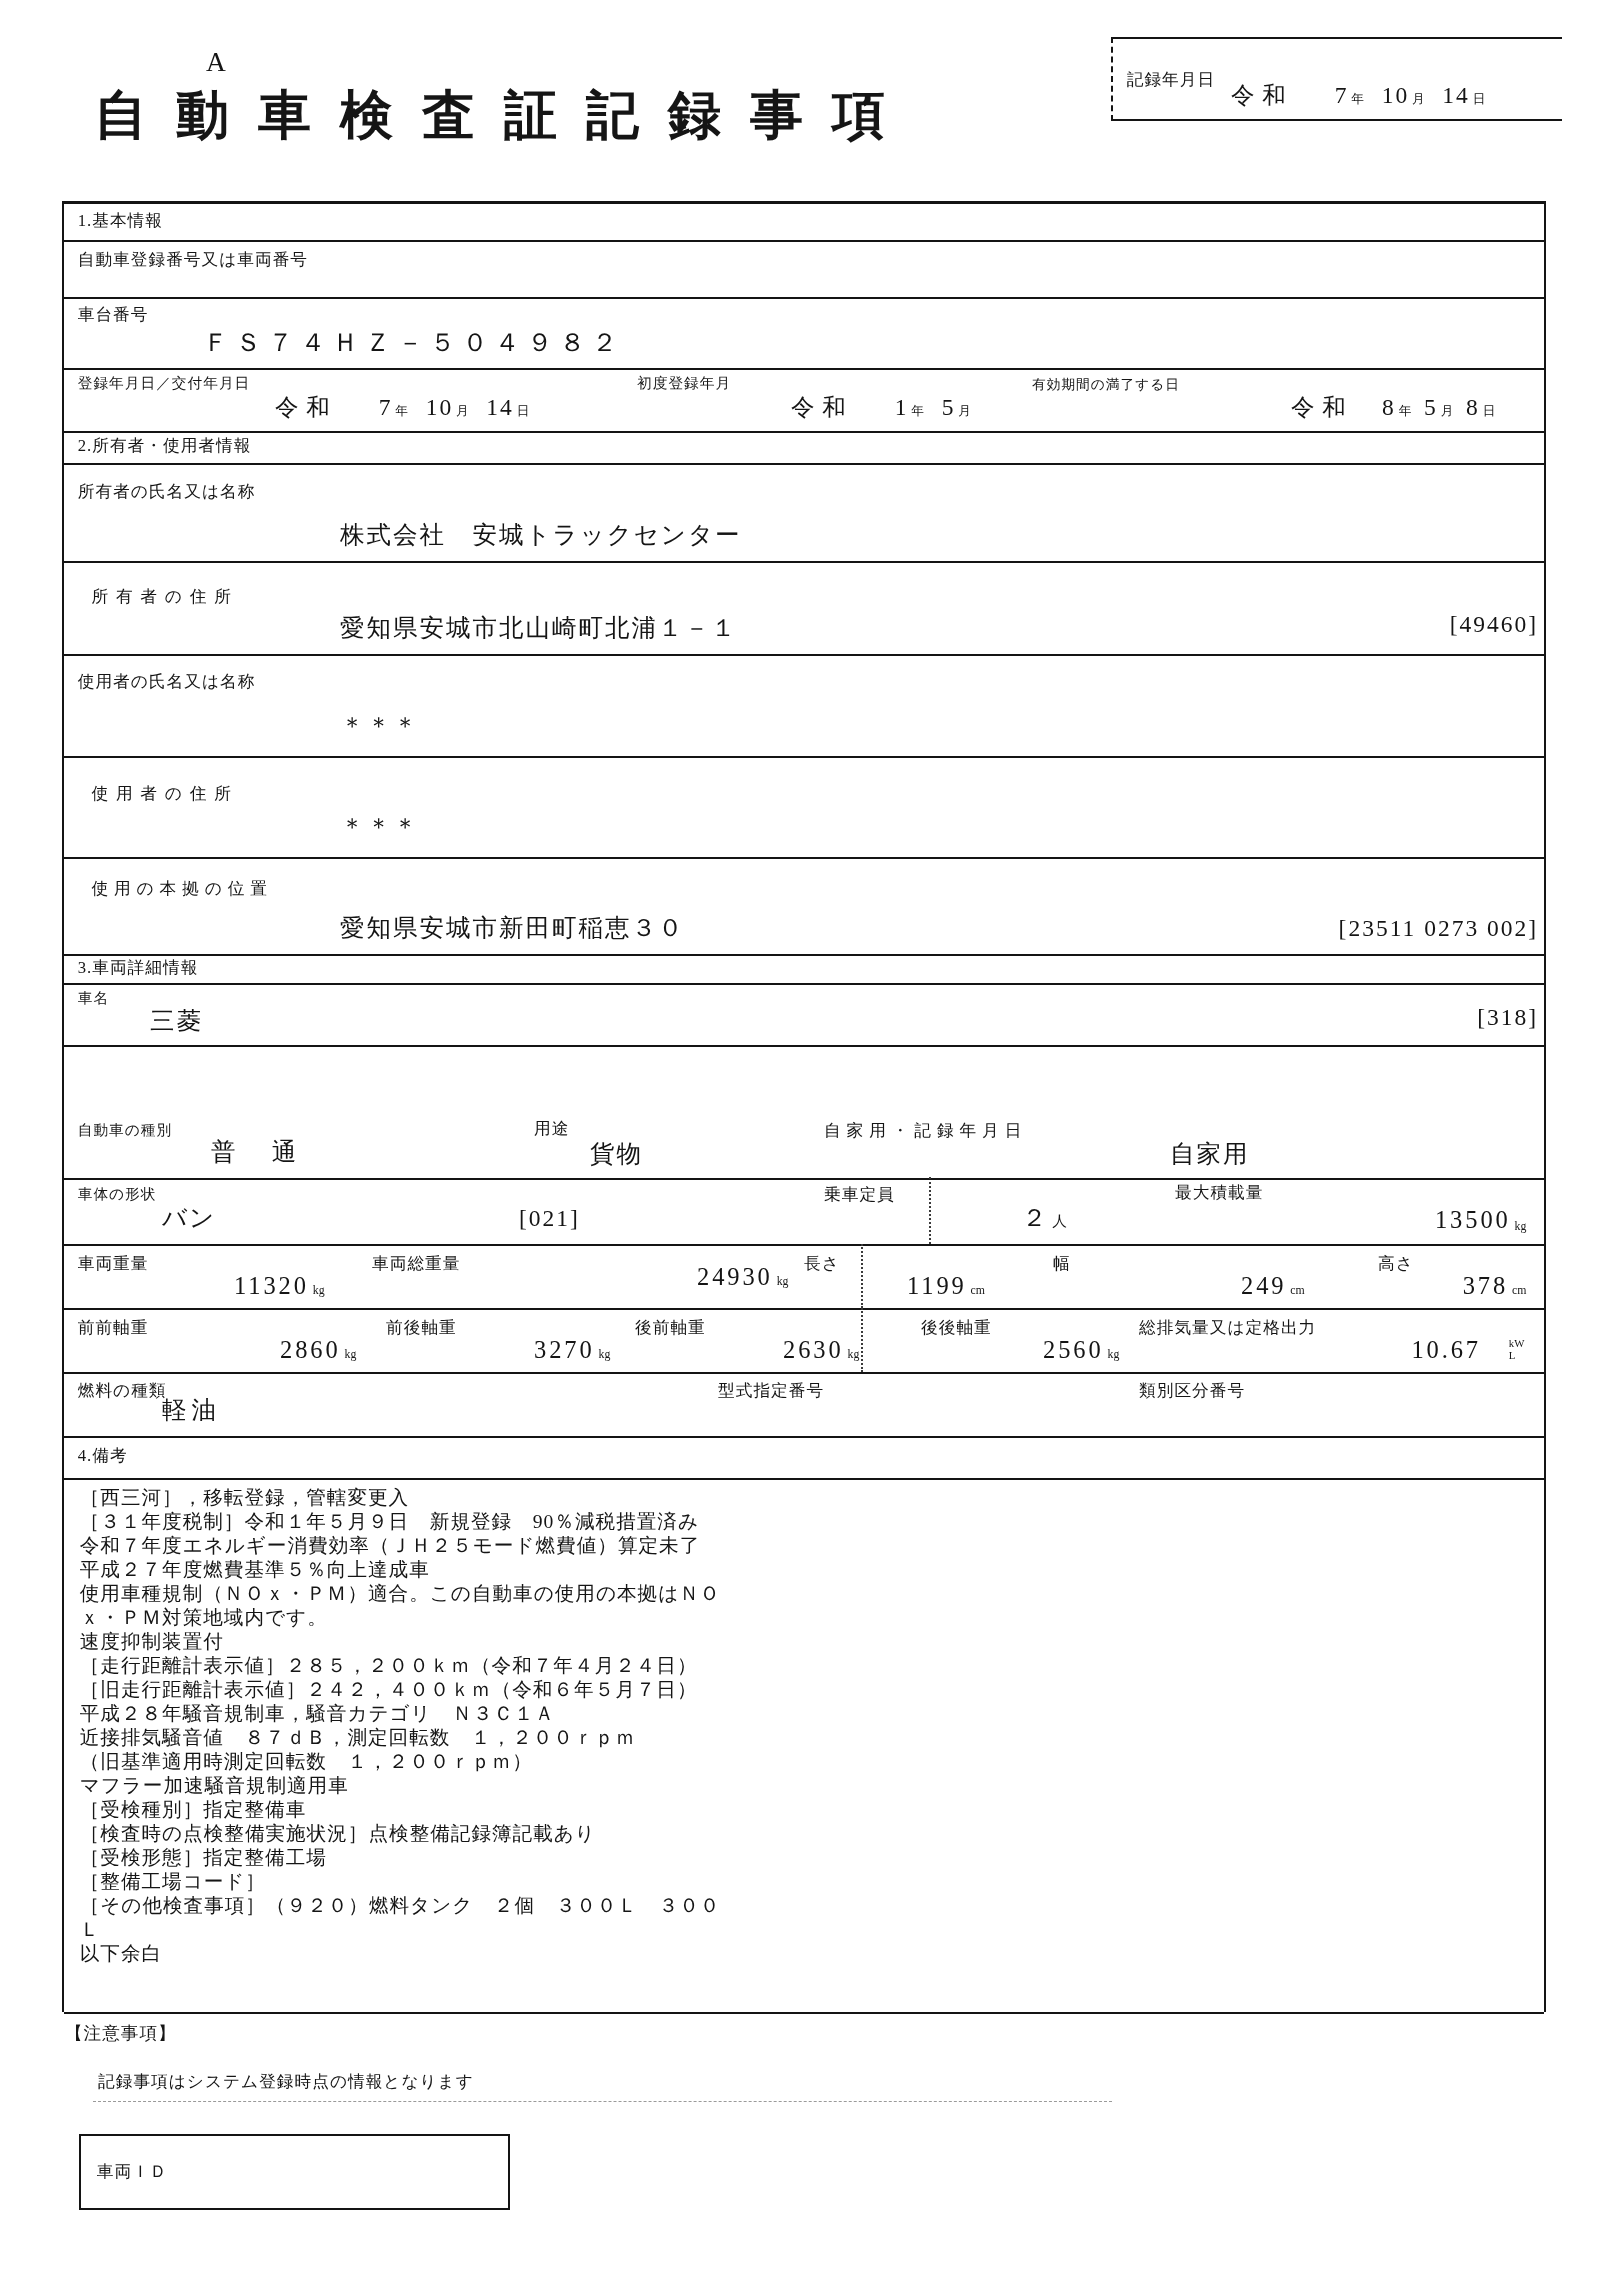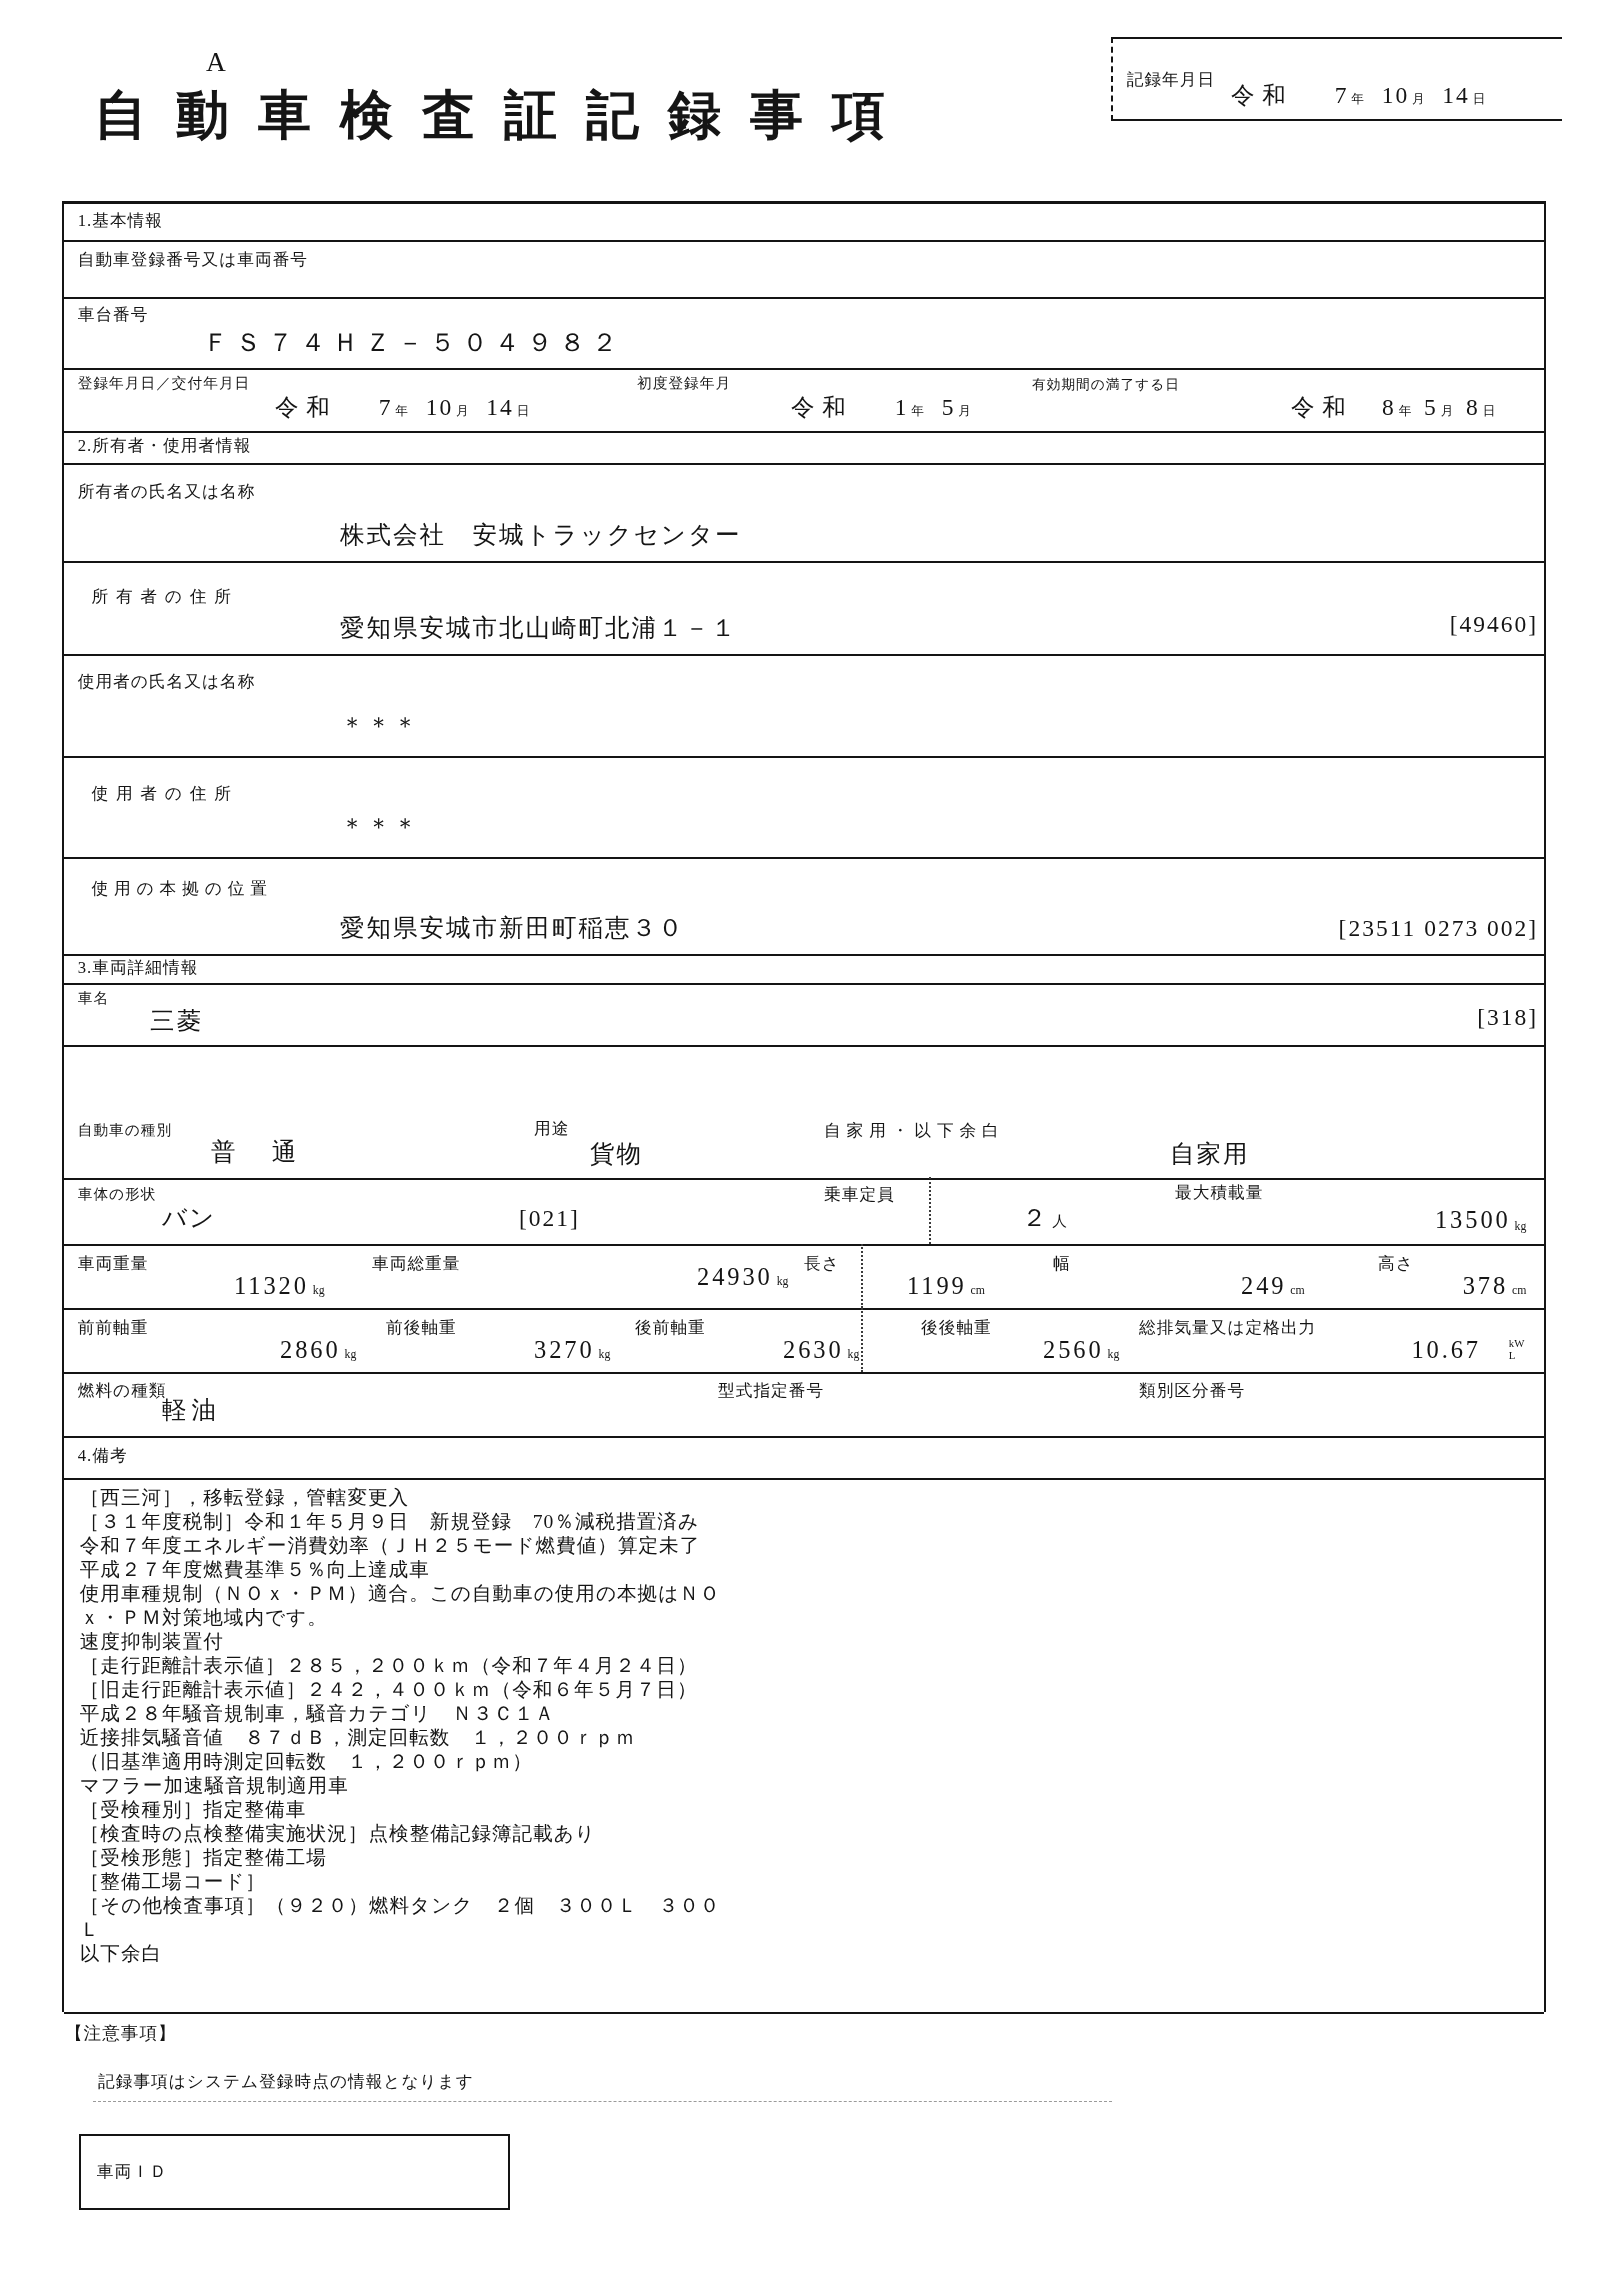--- a/index.html
+++ b/index.html
@@ -167,21 +167,21 @@
       <span class="val" style="left:86px;bottom:7.8px;">三菱</span>
       <span class="code" style="right:5.9px;bottom:13.7px;">[318]</span>
     </div>
 
 
     <div class="trow" style="top:909px;height:65px;">
       <span class="lbl-sm" style="left:13.7px;top:7.8px;">自動車の種別</span>
       <span class="val" style="left:147px;bottom:9.8px;letter-spacing:5.9px;">普　通</span>
       <span class="lbl" style="left:470px;top:3.9px;">用途</span>
       <span class="val" style="left:526px;bottom:7.8px;">貨物</span>
-      <span class="lbl sp6" style="left:760px;top:5.9px;">自家用・以下余白</span>
+      <span class="lbl sp6" style="left:760px;top:5.9px;">自家用・記録年月日</span>
       <span class="val" style="left:1106px;bottom:7.8px;">自家用</span>
     </div>
 
     <div class="trow" style="top:973px;height:67px;">
       <span class="lbl-sm" style="left:13.7px;top:7.8px;">車体の形状</span>
       <span class="val" style="left:98px;bottom:9.8px;">バン</span>
       <span class="code" style="left:455px;bottom:11.8px;">[021]</span>
       <span class="lbl" style="left:760px;top:5.9px;">乗車定員</span>
       <span class="vsep" style="left:865px;"></span>
       <span class="meas" style="left:958px;bottom:9.8px;">
@@ -265,21 +265,21 @@
       <span class="val" style="left:1304px;bottom:7.8px;"></span>
     </div>
 
     <div class="trow" style="top:1232px;height:42px;">
       <span class="sec" style="top:7.8px;">4.備考</span>
     </div>
 
     <div class="trow" style="top:1274px;height:534px;border-bottom:2.9px solid #141414;">
       <div class="remarks">
           <div class="remark-line">［西三河］，移転登録，管轄変更入</div>
-          <div class="remark-line">［３１年度税制］令和１年５月９日　新規登録　70％減税措置済み</div>
+          <div class="remark-line">［３１年度税制］令和１年５月９日　新規登録　90％減税措置済み</div>
           <div class="remark-line">令和７年度エネルギー消費効率（ＪＨ２５モード燃費値）算定未了</div>
           <div class="remark-line">平成２７年度燃費基準５％向上達成車</div>
           <div class="remark-line">使用車種規制（ＮＯｘ・ＰＭ）適合。この自動車の使用の本拠はＮＯ</div>
           <div class="remark-line">ｘ・ＰＭ対策地域内です。</div>
           <div class="remark-line">速度抑制装置付</div>
           <div class="remark-line">［走行距離計表示値］２８５，２００ｋｍ（令和７年４月２４日）</div>
           <div class="remark-line">［旧走行距離計表示値］２４２，４００ｋｍ（令和６年５月７日）</div>
           <div class="remark-line">平成２８年騒音規制車，騒音カテゴリ　Ｎ３Ｃ１Ａ</div>
           <div class="remark-line">近接排気騒音値　８７ｄＢ，測定回転数　１，２００ｒｐｍ</div>
           <div class="remark-line">（旧基準適用時測定回転数　１，２００ｒｐｍ）</div>

